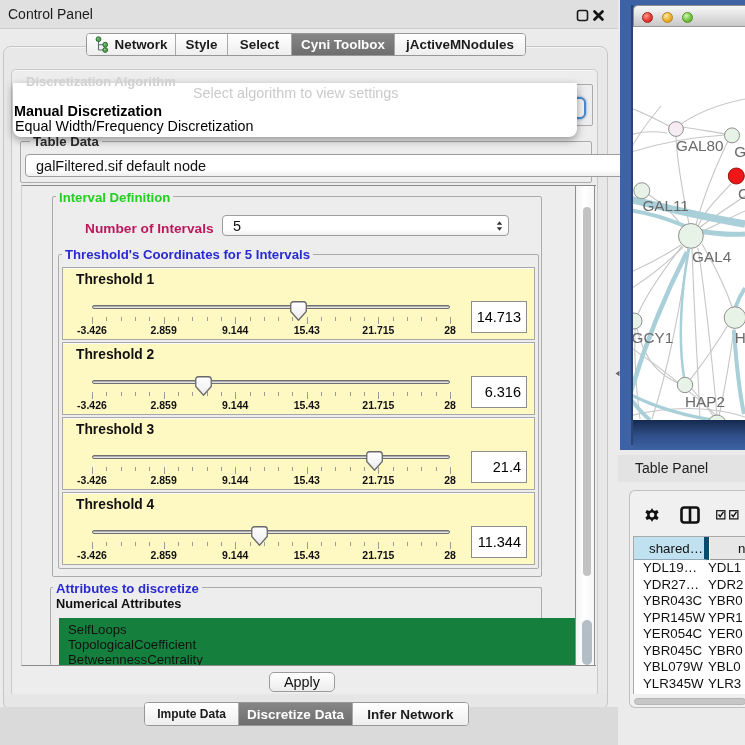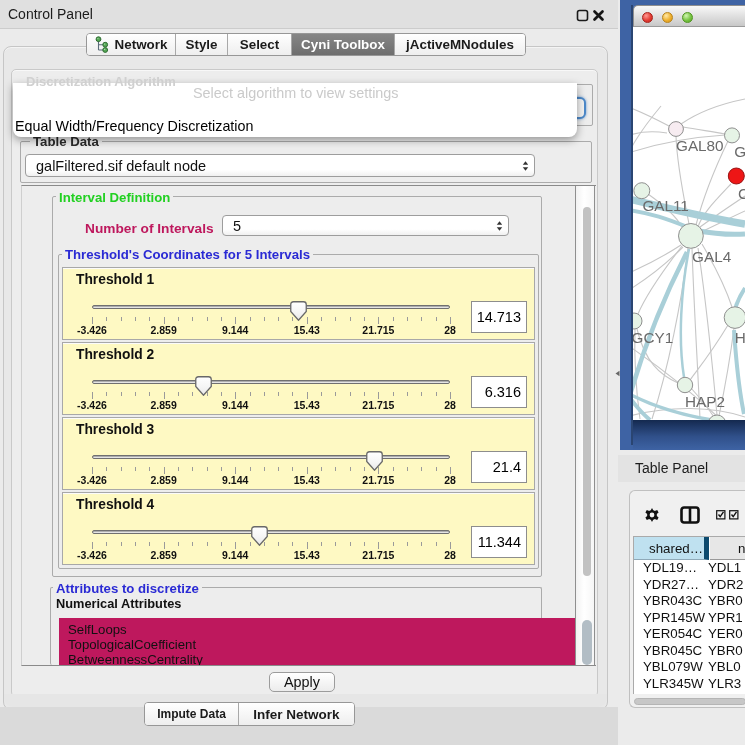--- a/index.html
+++ b/index.html
@@ -40,21 +40,21 @@
 .thumb { position:absolute; top:33px; width:17px; height:20px; }
 
 
 .btn { position:absolute; background:linear-gradient(#ffffff,#ececec); border:1px solid #9c9c9c; border-radius:5px; font-size:14.4px; color:#111; display:flex; align-items:center; justify-content:center; }
 
 
 .vtrack { position:absolute; background:linear-gradient(to right,#f2f2f2,#ffffff 45%,#f6f6f6); border-left:1px solid #8f8f8f; border-right:1px solid #8f8f8f; }
 .vthumb { position:absolute; border-radius:5px; background:#b7b7b7; }
 
 
-#attrlist { position:absolute; left:59px; top:618px; width:516px; height:48px; background:#be185d; font-size:13.2px; color:#111; overflow:hidden; }
+#attrlist { position:absolute; left:59px; top:618px; width:516px; height:48px; background:#15803d; font-size:13.2px; color:#111; overflow:hidden; }
 #attrlist div { padding-left:9px; height:15.1px; line-height:15.1px; }
 
 
 #bluearea { left:620px; top:0; width:125px; height:450px; background:#3e63a4; }
 #netwin { position:absolute; left:11px; top:5px; width:114px; height:440px; border-left:2px solid #2a4572; }
 #nettb { position:absolute; left:0; top:0; width:112px; height:22px; background:linear-gradient(#f8f8f8,#c8c8c8); border-top:1px solid #8e8e8e; border-left:1px solid #8e8e8e; border-top-left-radius:5px; }
 .light { position:absolute; top:6px; width:11px; height:11px; border-radius:50%; }
 #netcanvas { position:absolute; left:0; top:22px; width:112px; height:393px; background:#ffffff; }
 
 #tpband { left:618px; top:455px; width:127px; height:27px; background:#e3e3e3; }
@@ -104,21 +104,21 @@
 <div class="abs" style="left:4px; top:694px; width:603px; height:13px; background:#e6e6e6; border-radius:0 0 9px 9px;"></div>
 
 
 <div class="groupbox" style="left:16px; top:84px; width:577px; height:42px;"></div>
 
 <div class="abs" style="left:559px; top:97px; width:27px; height:22px; border:2.5px solid #4c88c8; border-radius:6px; background:#f2f2f2; box-shadow:0 0 3px rgba(70,130,200,0.8);"></div>
 
 
 <div class="groupbox" style="left:20px; top:141px; width:572px; height:42px;"></div>
 <div class="grouptitle" style="left:30px; top:134px; color:#2b2b2b; background:transparent;"><span style="background:#ededed; padding:0 3px;">Table Data</span></div>
-<div class="combo" style="left:25px; top:154px; width:510px; height:23px;">galFiltered.sif default node
+<div class="combo" style="left:25px; top:154px; width:608px; height:23px;">galFiltered.sif default node
   <svg class="arr" viewBox="0 0 9 14">
       <path d="M4.5 1 L8 5.5 L1 5.5 Z" fill="#333"></path>
       <path d="M4.5 13 L1 8.5 L8 8.5 Z" fill="#333"></path>
     </svg>
 </div>
 
 
 <div class="abs" style="left:21px; top:185px; width:575px; height:481px; border-top:1px solid #8a8a8a; border-bottom:1px solid #8a8a8a; border-left:1px solid #cfcfcf; z-index:3;"></div>
 <div class="vtrack" style="left:575px; top:186px; width:20px; height:479px;"></div>
 <div class="vthumb" style="left:582.5px; top:207px; width:8px; height:369px; background:#c2c2c2;"></div>
@@ -225,28 +225,30 @@
   <div>BetweennessCentrality</div>
 </div>
 
 
 <div class="btn" style="left:269px; top:672px; width:66px; height:20px;">Apply</div>
 
 
 <div class="abs" style="left:144px; top:702px; z-index:6;">
   <div class="seg" style="height:24px; font-size:13.5px;">
     <div class="sgi" style="width:94px; font-size:12px;">Impute Data</div>
+    <div class="sgi sel" style="width:114px; font-size:13.5px;">Discretize Data</div>
     <div class="sgi" style="width:115px; font-size:13.5px;">Infer Network</div>
   </div>
 </div>
 
 
 <div class="abs" style="left:13px; top:83px; width:564px; height:54px; background:#ffffff; border-radius:0 0 8px 8px; box-shadow:0 3px 9px rgba(0,0,0,0.38); z-index:7;">
   <div class="abs" style="left:13px; top:-9px; font-size:13px; font-weight:bold; color:#d0d0d0;">Discretization Algorithm</div>
   <div class="abs" style="left:180px; top:2px; font-size:14.4px; color:#cacaca;">Select algorithm to view settings</div>
+  <div class="abs" style="left:1px; top:20px; font-size:14.4px; font-weight:bold; color:#000;">Manual Discretization</div>
   <div class="abs" style="left:2px; top:35px; font-size:14.3px; color:#000;">Equal Width/Frequency Discretization</div>
 </div>
 
 
 <svg class="abs" style="left:615px; top:370px;" width="5" height="7" viewBox="0 0 5 7">
     <path d="M0.5 3.5 L4.5 0.8 L4.5 6.2 Z" fill="#666"></path>
   </svg>
 
 
 <div id="bluearea" class="abs">

